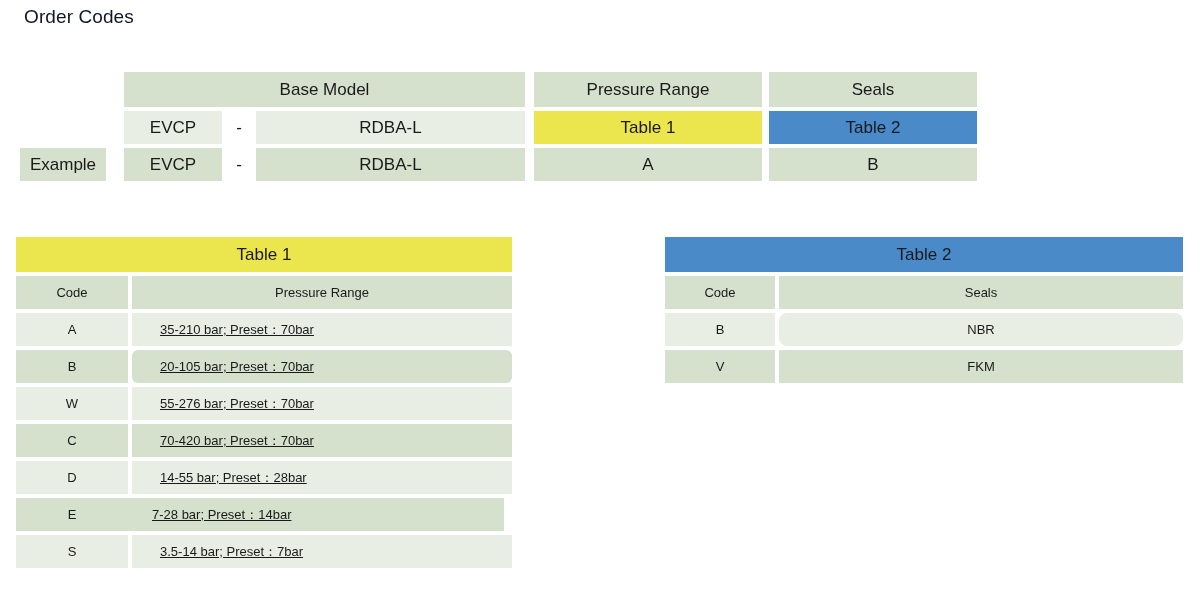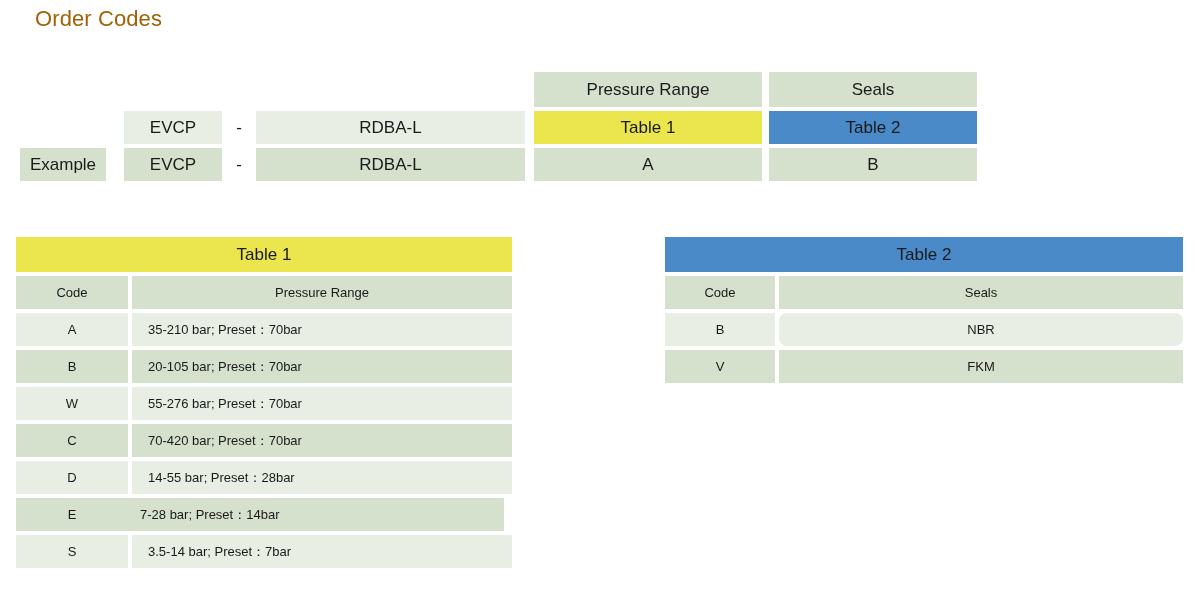--- a/index.html
+++ b/index.html
@@ -12,26 +12,26 @@
     height: 594px;
     position: relative;
     font-family: "Liberation Sans", sans-serif;
     color: #1a1a1a;
     overflow: hidden;
   }
 
   
   #page-title {
     position: absolute;
-    left: 35px;
+    left: 24px;
     top: 6px;
-    font-size: 22px;
+    font-size: 19px;
     font-weight: 400;
     letter-spacing: 0.1px;
-    color: #a16207;
+    color: #0f172a;
     white-space: nowrap;
   }
 
   
   .cell {
     position: absolute;
     display: flex;
     align-items: center;
     justify-content: center;
     font-size: 17px;
@@ -65,30 +65,32 @@
     display: flex;
     align-items: center;
     justify-content: center;
     font-size: 13px;
     height: 33px;
     box-sizing: border-box;
     white-space: nowrap;
   }
   .lk-cell.val-left {
     justify-content: flex-start;
-    padding-left: 16px;
+    padding-left: 28px;
+    text-decoration: underline;
   }
 </style>
 </head>
 <body>
 
 <div id="page-title">Order Codes</div>
 
 <div id="order-matrix">
 
+  <div class="cell green-dark" style="left:124px; top:72px; width:401px; height:35px;">Base Model</div>
 
   <div class="cell green-dark" style="left:534px; top:72px; width:228px; height:35px;">Pressure Range</div>
 
   <div class="cell green-dark" style="left:769px; top:72px; width:208px; height:35px;">Seals</div>
 
   <div class="cell green-light" style="left:124px; top:111px; width:98px; height:33px;">EVCP</div>
 
   <div class="cell" style="left:226px; top:111px; width:26px; height:33px; background:#ffffff;">-</div>
 
   <div class="cell green-light" style="left:256px; top:111px; width:269px; height:33px;">RDBA-L</div>
@@ -114,21 +116,21 @@
 
   <div class="lk-title yellow" style="width:496px;">Table 1</div>
 
   <div class="lk-head green-dark" style="left:0px; top:39px; width:112px;">Code</div>
   <div class="lk-head green-dark" style="left:116px; top:39px; width:380px;">Pressure Range</div>
 
   <div class="lk-cell green-light" style="left:0px; top:76px; width:112px;">A</div>
   <div class="lk-cell green-light val-left" style="left:116px; top:76px; width:380px;">35-210 bar;  Preset：70bar</div>
 
   <div class="lk-cell green-dark" style="left:0px; top:113px; width:112px;">B</div>
-  <div class="lk-cell green-dark val-left" style="left:116px; top:113px; width:380px;">20-105 bar;  Preset：70bar</div>
+  <div class="lk-cell green-dark val-left" style="left:116px; top:113px; width:380px;border-radius:6px;">20-105 bar;  Preset：70bar</div>
 
   <div class="lk-cell green-light" style="left:0px; top:150px; width:112px;">W</div>
   <div class="lk-cell green-light val-left" style="left:116px; top:150px; width:380px;">55-276 bar;  Preset：70bar</div>
 
   <div class="lk-cell green-dark" style="left:0px; top:187px; width:112px;">C</div>
   <div class="lk-cell green-dark val-left" style="left:116px; top:187px; width:380px;">70-420 bar;  Preset：70bar</div>
 
   <div class="lk-cell green-light" style="left:0px; top:224px; width:112px;">D</div>
   <div class="lk-cell green-light val-left" style="left:116px; top:224px; width:380px;">14-55 bar;  Preset：28bar</div>
 

